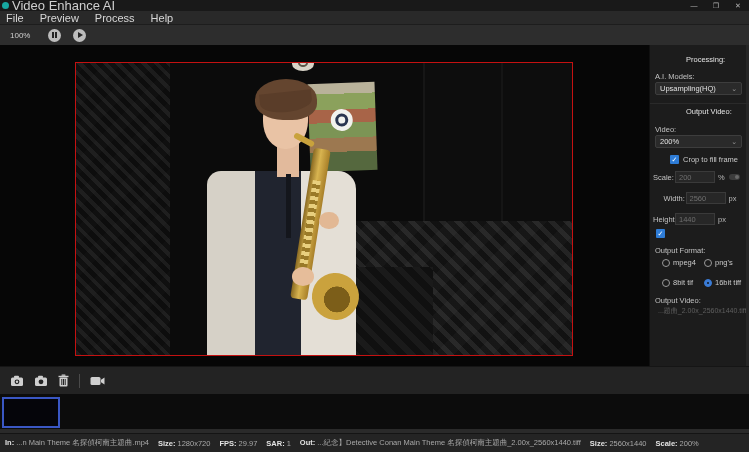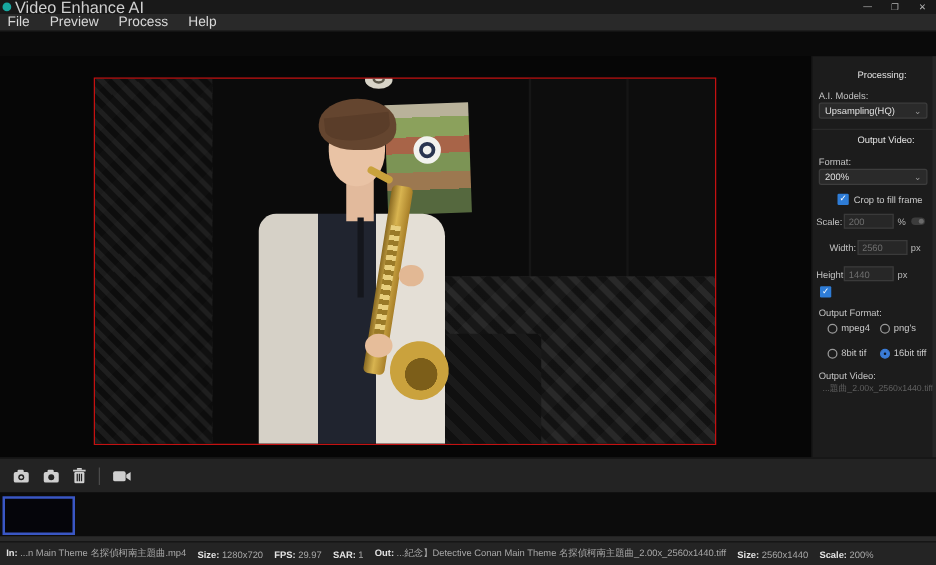--- a/index.html
+++ b/index.html
@@ -127,20 +127,44 @@
     </div>
   </div>
 
   <div class="menubar">
     <div class="menu-item">File</div>
     <div class="menu-item">Preview</div>
     <div class="menu-item">Process</div>
     <div class="menu-item">Help</div>
   </div>
 
+  <div class="toolbar">
+    <div class="zoom-label">100%</div>
+    <div class="round-btn">
+        <div class="pause-glyph"></div>
+      </div>
+    <div class="round-btn">
+        <div class="play-glyph"></div>
+      </div>
+    <div class="slider">
+      <div class="slider-track"></div>
+      <div class="slider-handle"></div>
+    </div>
+    <div class="frame-counter">1606/4943 [0:4943]</div>
+    <div class="trim-icons" style="left:668px;">
+      <div class="trim-glyph">⋊</div>
+      <div class="trim-glyph">⋉</div>
+      <div class="bt-icon tool-cam" style="margin-left:2px;">
+        <svg width="14" height="11" viewBox="0 0 14 11">
+            <rect class="fl" x="0.5" y="2" width="9" height="7" rx="1.5"></rect>
+            <path class="fl" d="M10 4.5 L13.5 2.5 V8.5 L10 6.5 Z"></path>
+          </svg>
+      </div>
+    </div>
+  </div>
 
   <div class="main-area">
     <div class="preview-frame">
       <div class="scene">
         <div class="foam-left"></div>
         <div class="wall-dark"></div>
         <div class="wall-seam"></div>
         <div class="foam-bottom-right"></div>
         <div class="foam-mid"></div>
         <div class="wall-clock">
@@ -174,21 +198,21 @@
 
     <div class="rp-section-header" style="top:10px;">Processing:</div>
     <div class="rp-label" style="top:27px;">A.I. Models:</div>
     <div class="dropdown" style="top:37px;">
       <span>Upsampling(HQ)</span>
       <span class="dd-chevron">⌄</span>
     </div>
     <div class="rp-divider" style="top:58px;"></div>
 
     <div class="rp-section-header" style="top:62px;">Output Video:</div>
-    <div class="rp-label" style="top:80px;">Format:</div>
+    <div class="rp-label" style="top:80px;">Video:</div>
     <div class="dropdown" style="top:90px;">
       <span>200%</span>
       <span class="dd-chevron">⌄</span>
     </div>
 
     <div class="check-row" style="left:20px; top:110px;">
       <div class="checkbox">✓</div>
       <span>Crop to fill frame</span>
     </div>
 

